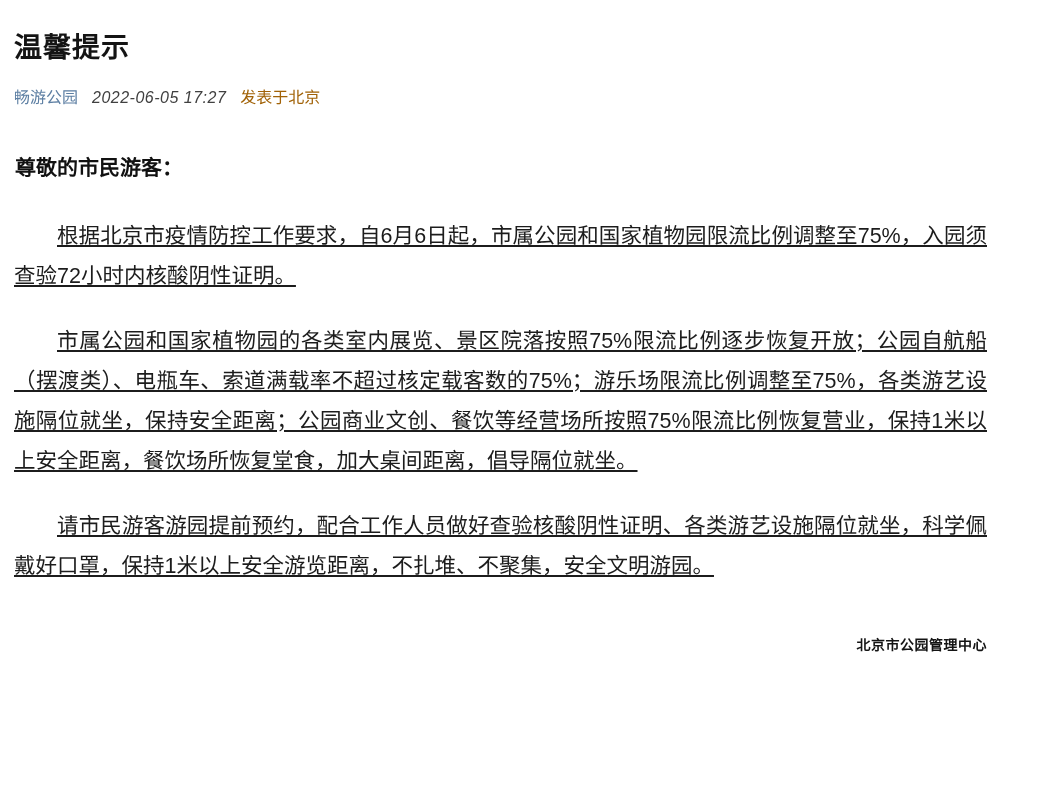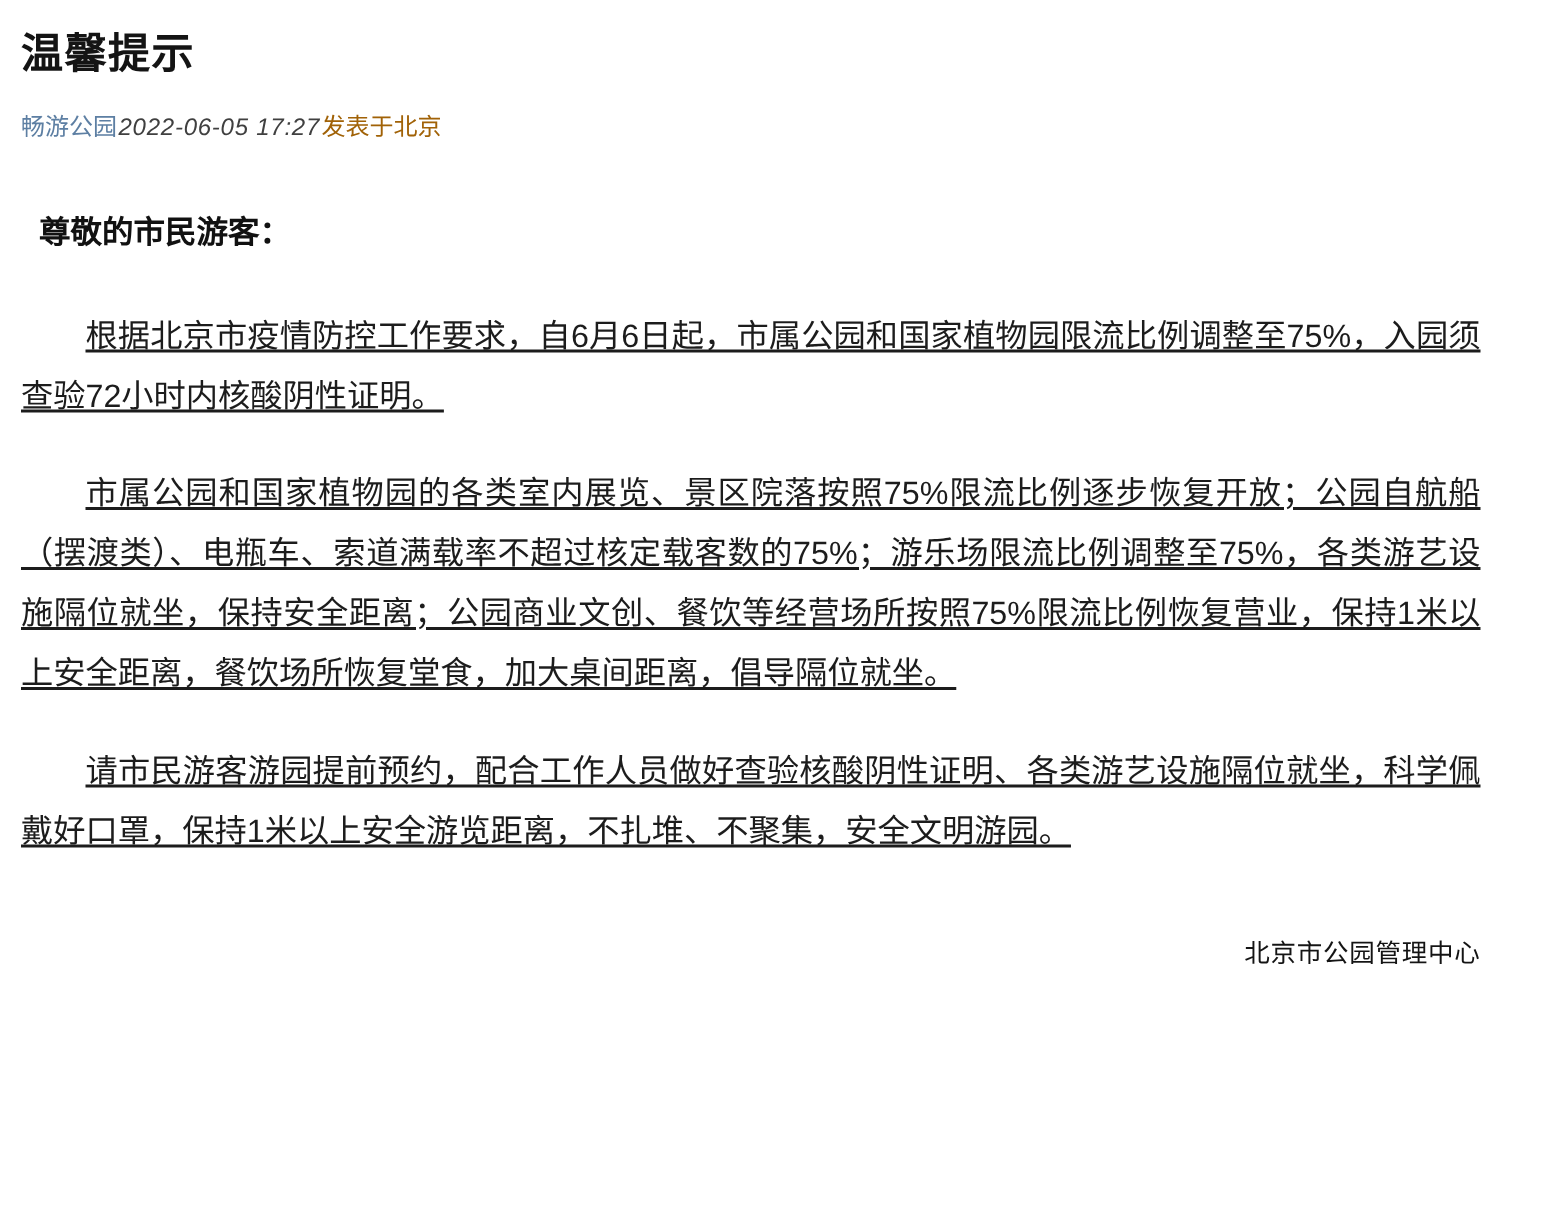--- a/index.html
+++ b/index.html
@@ -11,76 +11,76 @@
     width: 1038px;
     min-height: 811px;
     font-family: "Liberation Sans", "DejaVu Sans", sans-serif;
     color: #1a1a1a;
     -webkit-font-smoothing: antialiased;
   }
   .page {
     width: 1001px;
     min-height: 811px;
     box-sizing: border-box;
-    padding: 18px 14px 10px 14px;
+    padding: 30px 14px 10px 14px;
     position: relative;
   }
   .article-title {
     font-size: 28px;
     font-weight: bold;
     color: #141414;
     letter-spacing: 1px;
     margin: 0 0 22px 0;
     line-height: 1.25;
   }
   .meta-line {
     font-size: 16px;
     color: #9a9a9a;
     margin: 0 0 44px 0;
     line-height: 1.4;
     display: flex;
     align-items: center;
-    gap: 1px;
+    gap: 14px;
   }
   .meta-author {
     color: #5d7fa3;
     font-size: 16px;
   }
   .meta-date {
     color: #404040;
     letter-spacing: 0.5px;
     font-style: italic;
   }
   .meta-location {
     color: #a16207;
   }
   .salutation {
     font-size: 21px;
     font-weight: bold;
     color: #111111;
-    margin: 0 0 34px 12px;
+    margin: 0 0 34px 1px;
     line-height: 1.4;
   }
   .body-para {
     font-size: 21.5px;
     line-height: 1.85;
     color: #1c1c1c;
     margin: 0 0 26px 0;
     text-align: justify;
     text-justify: inter-ideograph;
     text-indent: 2em;
     text-decoration: underline;
   }
   .signature {
     margin-top: 46px;
     text-align: right;
-    font-size: 17px;
+    font-size: 14px;
     line-height: 1.75;
     color: #141414;
-    font-weight: normal;
+    font-weight: bold;
   }
   .signature div {
     letter-spacing: 0.5px;
   }
 </style>
 </head>
 <body>
 
 <div class="page">
 

